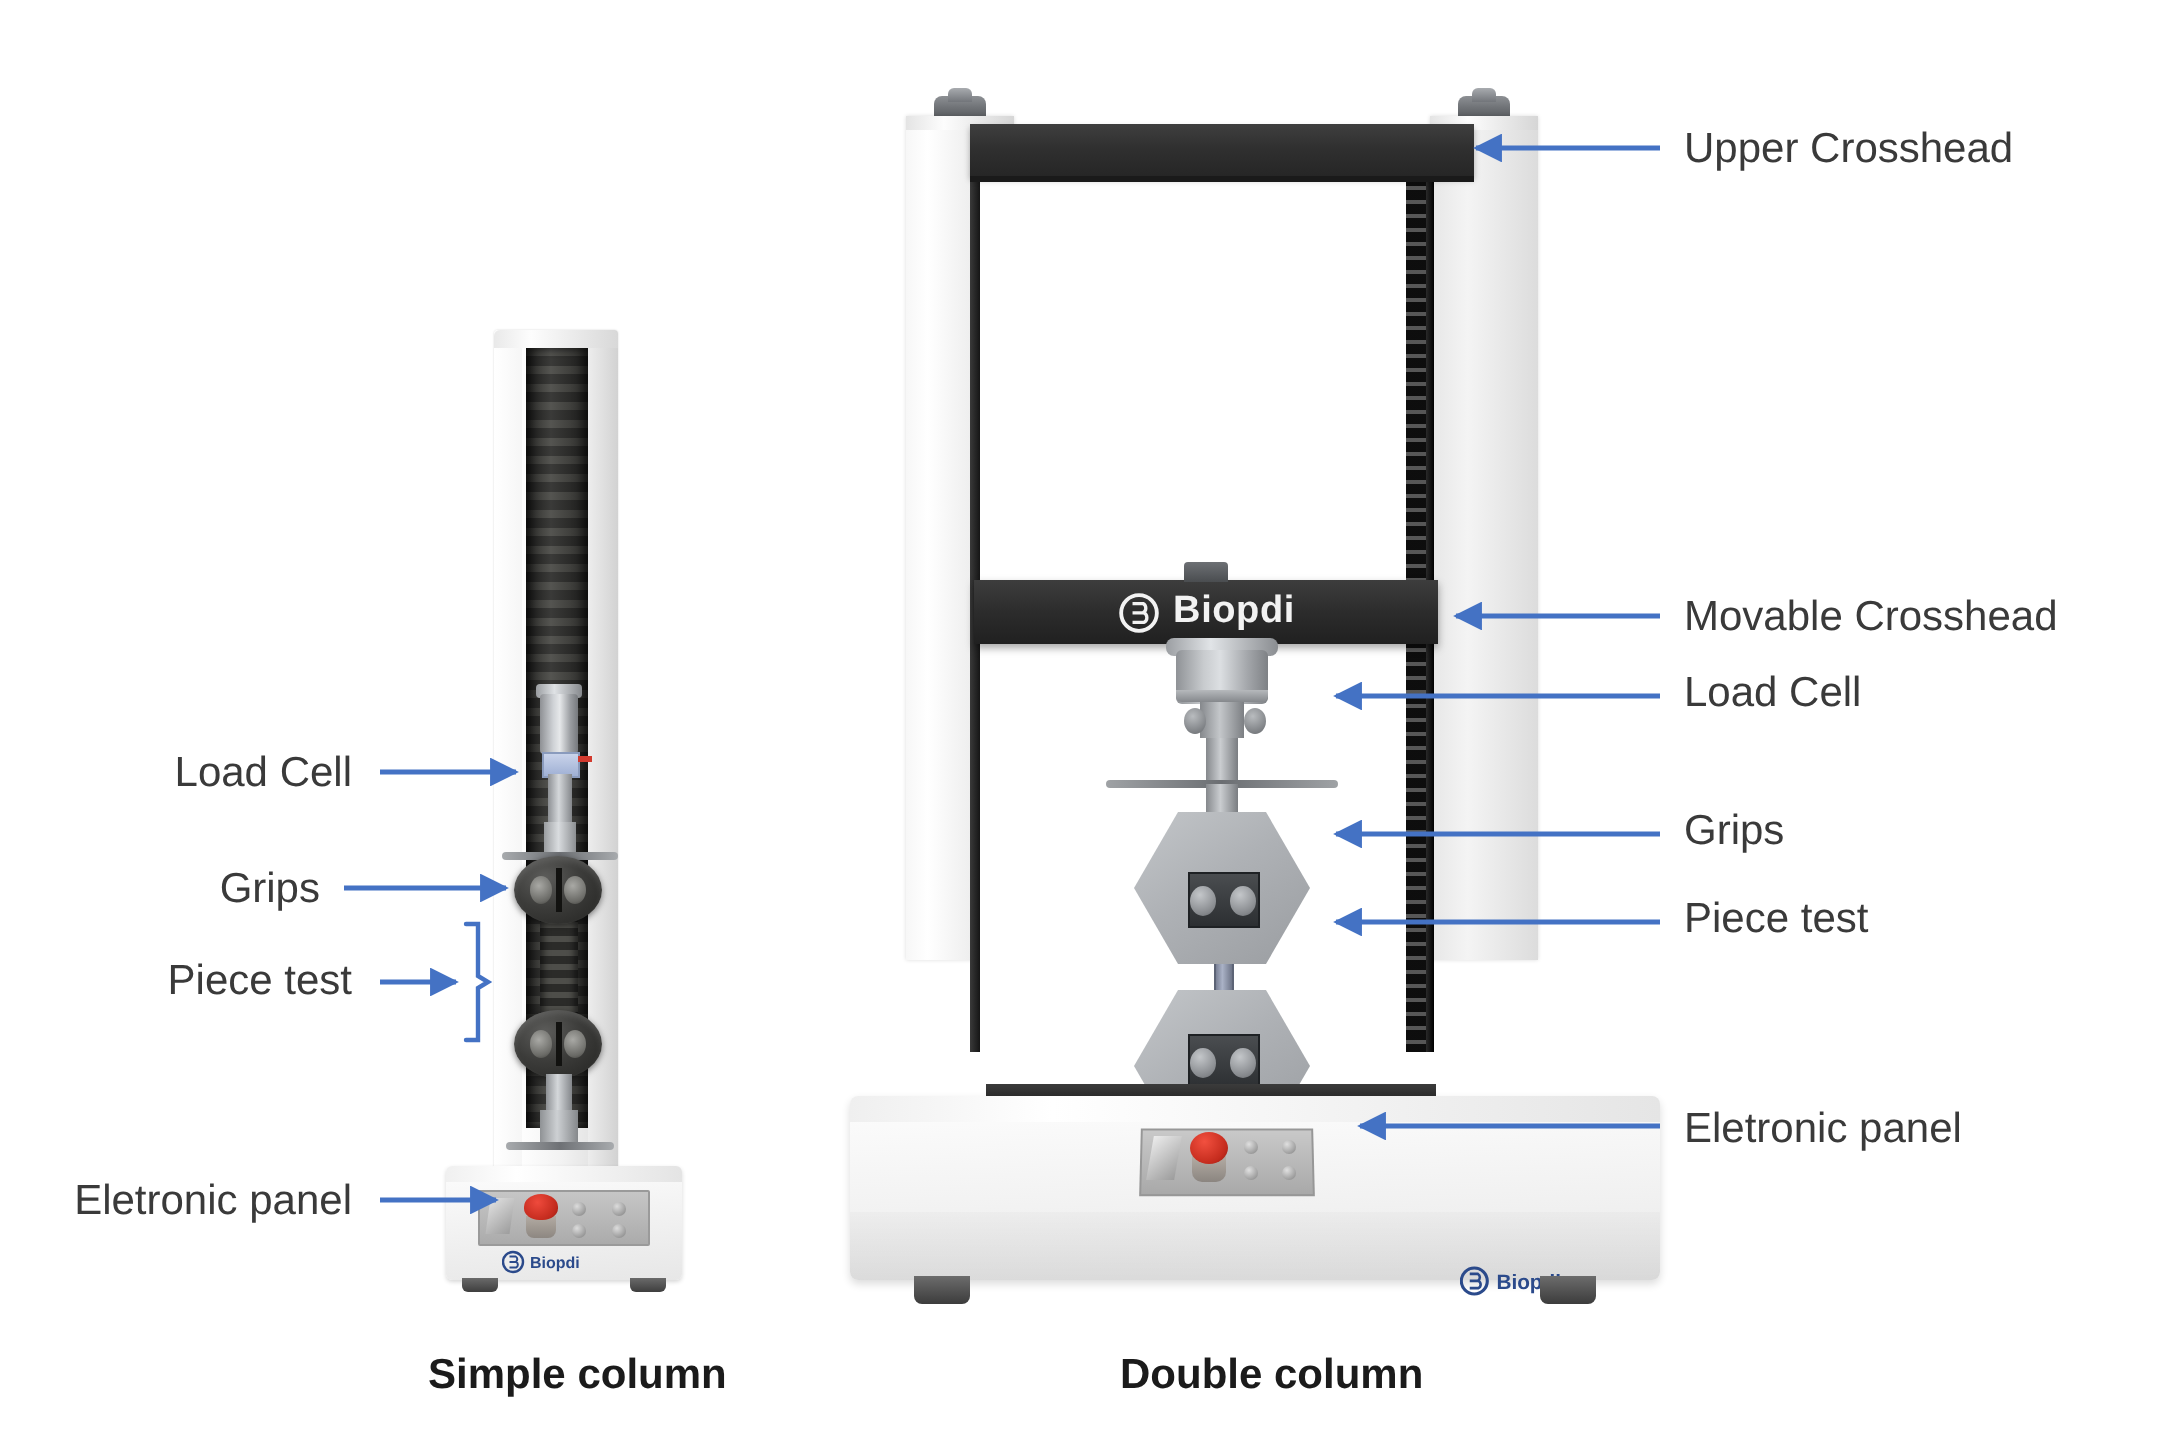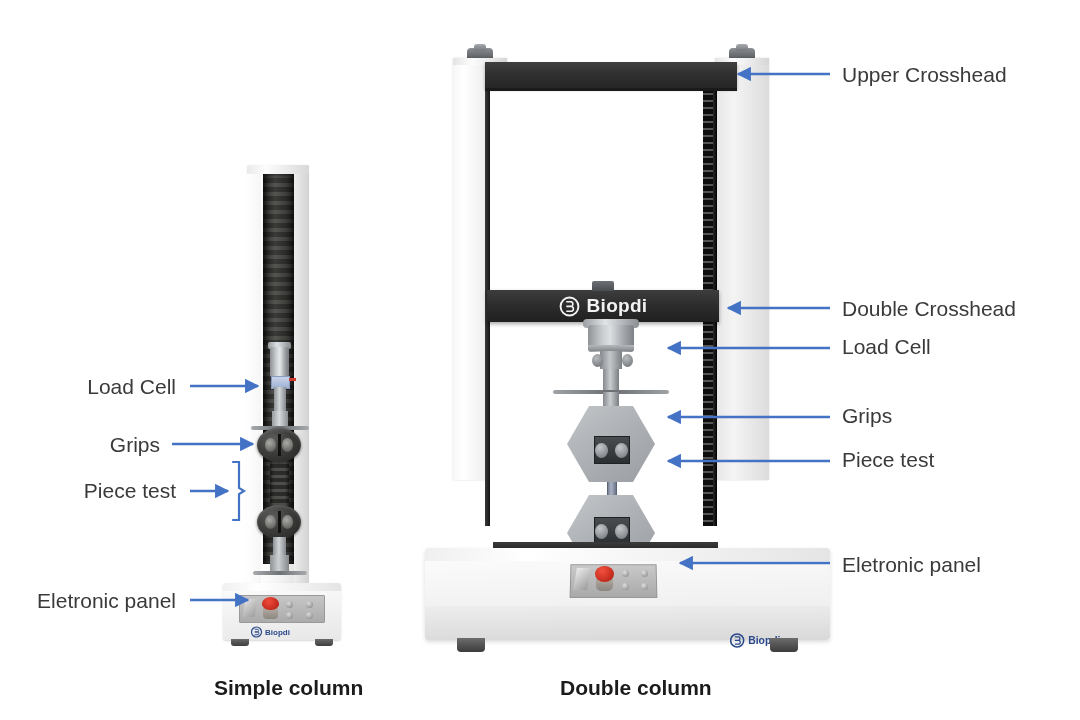--- a/index.html
+++ b/index.html
@@ -601,21 +601,21 @@
     <line x1="830" y1="461" x2="668" y2="461" stroke="#4472c4" stroke-width="2.4" marker-end="url(#ah)"></line>
     <line x1="830" y1="563" x2="680" y2="563" stroke="#4472c4" stroke-width="2.4" marker-end="url(#ah)"></line>
   </svg>
 
   <div class="callout left" style="right:904px; top:374px;">Load Cell</div>
   <div class="callout left" style="right:920px; top:432px;">Grips</div>
   <div class="callout left" style="right:904px; top:478px;">Piece test</div>
   <div class="callout left" style="right:904px; top:588px;">Eletronic panel</div>
 
   <div class="callout right" style="left:842px; top:62px;">Upper Crosshead</div>
-  <div class="callout right" style="left:842px; top:296px;">Double Crosshead</div>
+  <div class="callout right" style="left:842px; top:296px;">Movable Crosshead</div>
   <div class="callout right" style="left:842px; top:334px;">Load Cell</div>
   <div class="callout right" style="left:842px; top:403px;">Grips</div>
   <div class="callout right" style="left:842px; top:447px;">Piece test</div>
   <div class="callout right" style="left:842px; top:552px;">Eletronic panel</div>
 
   <div class="caption" style="left:560px; top:676px;">Double column</div>
   <div class="caption" style="left:214px; top:676px;">Simple column</div>
 
 </div>
 

